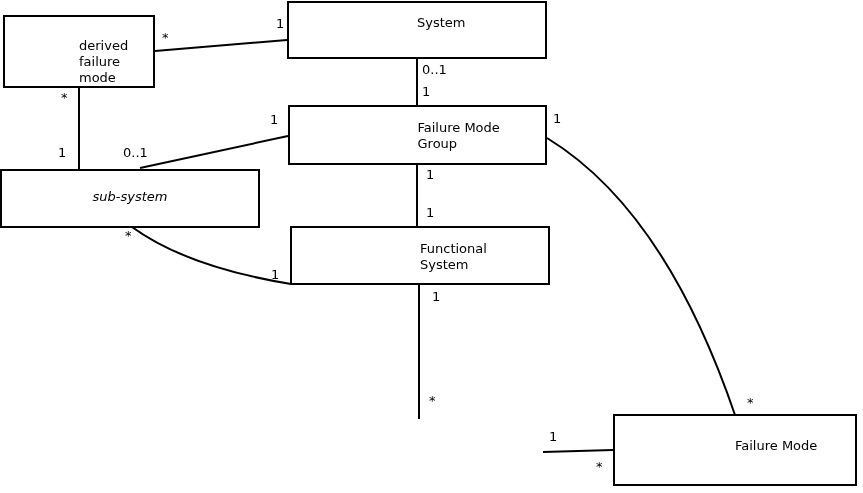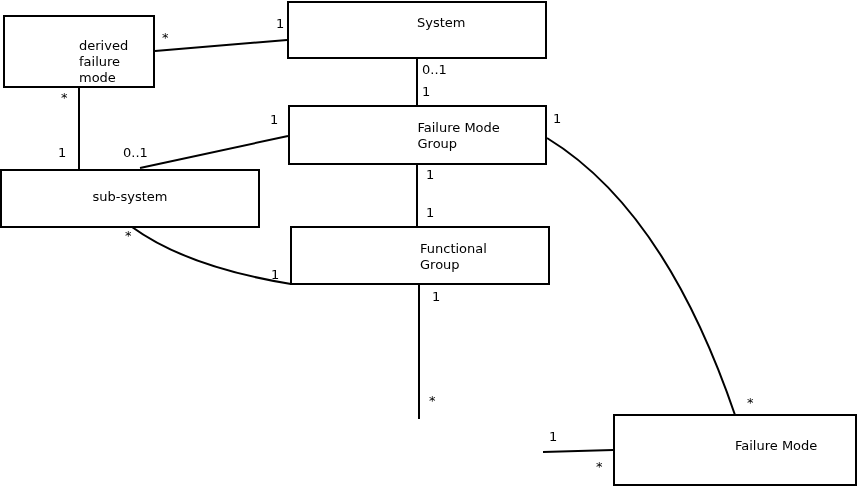--- a/index.html
+++ b/index.html
@@ -37,20 +37,21 @@
     color: #000000;
   }
   .box-label.at-center {
     left: 50%;
     text-align: left;
   }
   .box-label.centered {
     left: 0;
     width: 100%;
     text-align: center;
+    font-style: italic;
   }
   .mult {
     position: absolute;
     font-size: 13px;
     line-height: 13px;
     color: #000000;
     white-space: nowrap;
   }
 </style>
 </head>
@@ -84,21 +85,21 @@
     <div class="box-label at-center" style="top:13px;">Failure Mode
 Group</div>
   </div>
 
   <div class="box" style="left:0px; top:169px; width:260px; height:59px;">
     <div class="box-label centered" style="top:18px;">sub-system</div>
   </div>
 
   <div class="box" style="left:290px; top:226px; width:260px; height:59px;">
     <div class="box-label at-center" style="top:13px;">Functional
-Group</div>
+System</div>
   </div>
 
 
   <div class="box" style="left:613px; top:414px; width:244px; height:72px;">
     <div class="box-label at-center" style="top:22px;">Failure Mode</div>
   </div>
 
   <div class="mult" style="left:162px; top:31px;">*</div>
   <div class="mult" style="left:276px; top:17px;">1</div>
 

